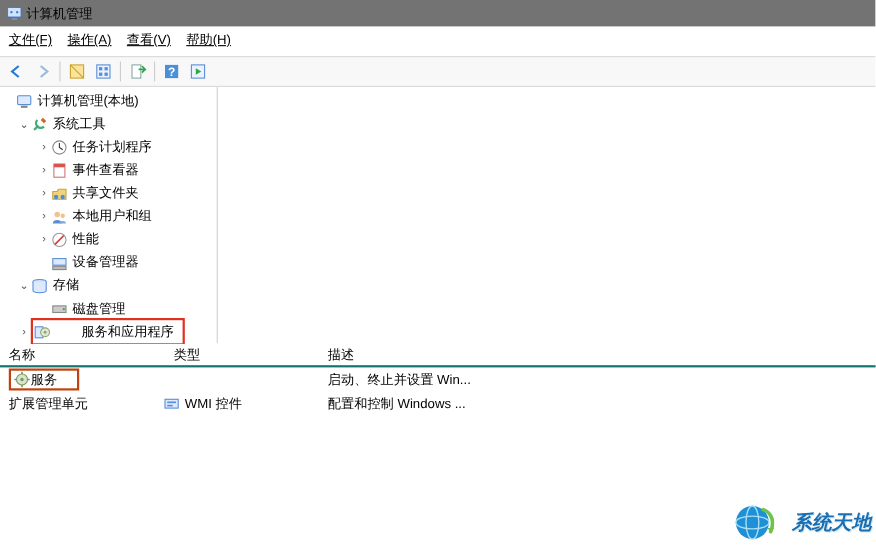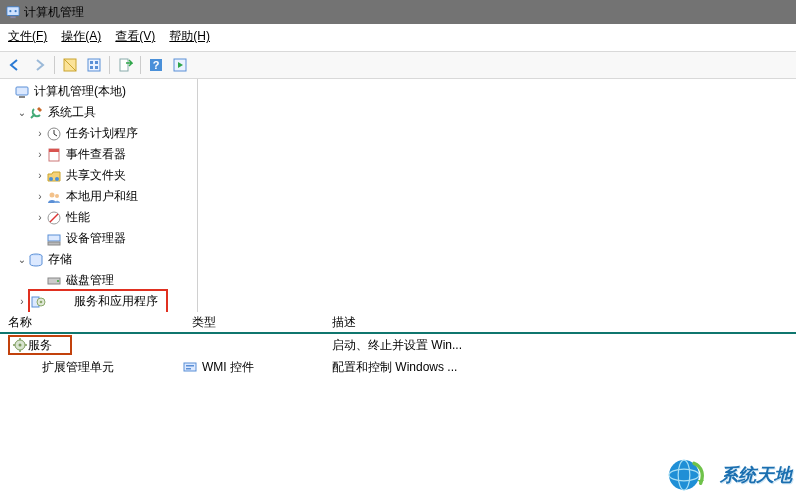--- a/index.html
+++ b/index.html
@@ -21,21 +21,21 @@
   .tree-item .label { padding: 1px 2px; }
   .indent-0 { padding-left: 2px; }
   .indent-1 { padding-left: 16px; }
   .indent-2 { padding-left: 34px; }
   .highlight-red { border: 2px solid #e03020; padding: 1px 6px 1px 0; gap: 24px; }
 
   .list-pane { flex: 1; }
   .list-header { display: flex; border-bottom: 2px solid #0f766e; height: 22px; align-items: center; }
   .list-header .col { padding: 3px 8px; }
   .col-name { width: 150px; }
-  .col-type { width: 140px; margin-left: 34px; }
+  .col-type { width: 140px; }
   .col-desc { flex: 1; }
   .list-row { display: flex; align-items: center; height: 22px; }
   .list-row .cell { padding: 1px 8px; display: flex; align-items: center; gap: 4px; overflow: hidden; }
   .list-row .ricon { width: 16px; height: 16px; display:flex; align-items:center; justify-content:center; flex-shrink:0;}
   .row-highlight { border: 2px solid #c2410c; display: inline-flex; align-items:center; padding: 0 18px 0 2px; height: 20px;}
 
   .watermark { position: absolute; right: 4px; bottom: 6px; display: flex; align-items: center; gap: 16px; }
   .watermark .globe { width: 40px; height: 40px; }
   .watermark .wtxt { font-size: 18px; font-weight: bold; font-style: italic; color: #1b6fb0; text-shadow: 1px 1px 0 #cfe6f5; }
 </style>

